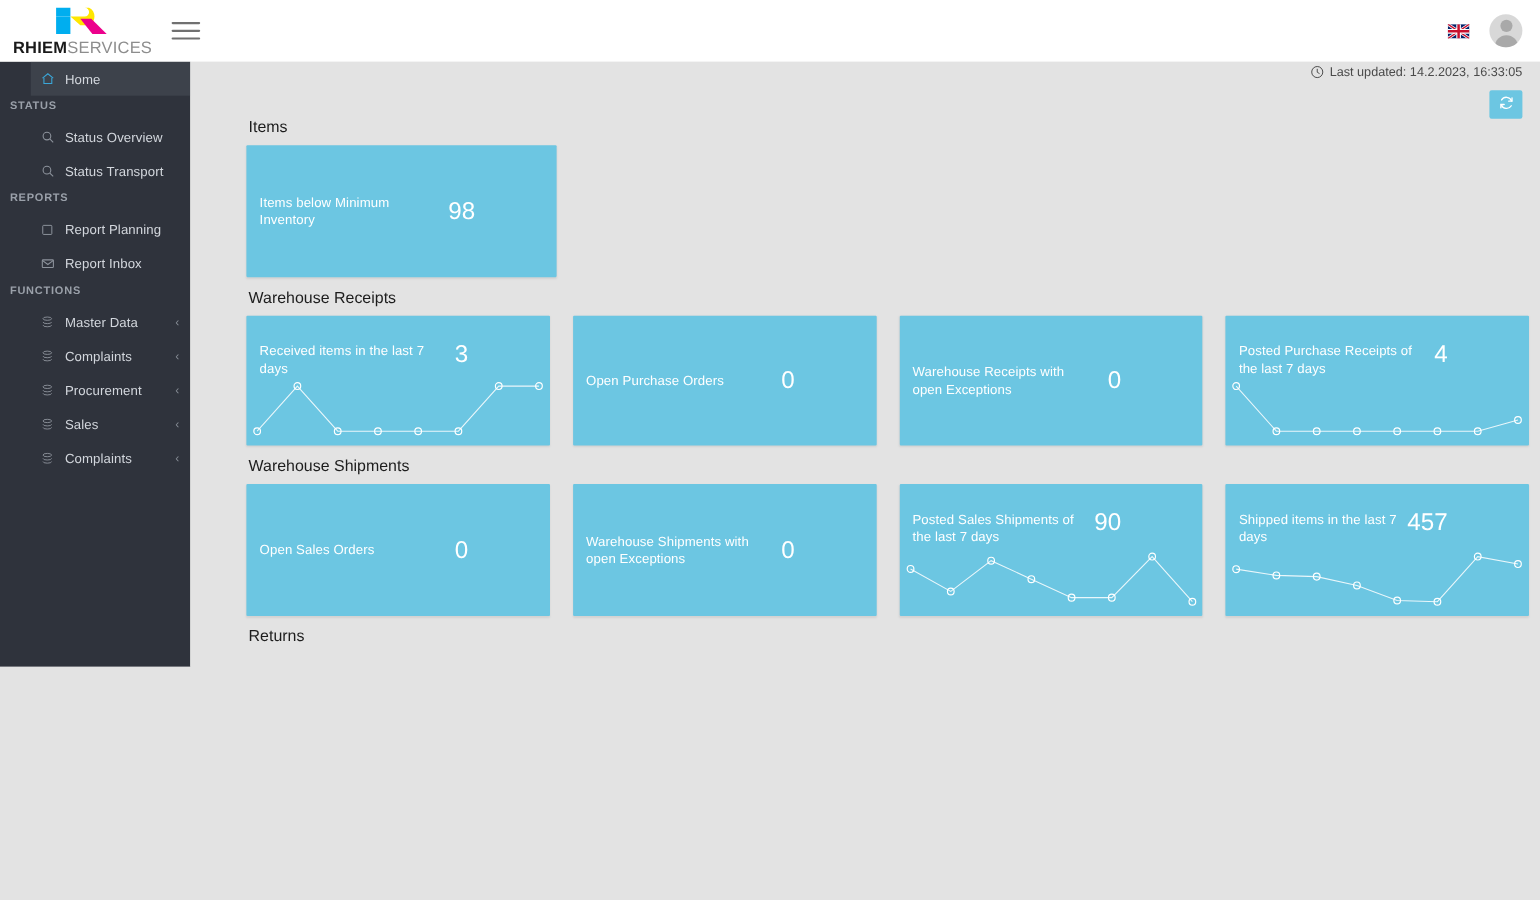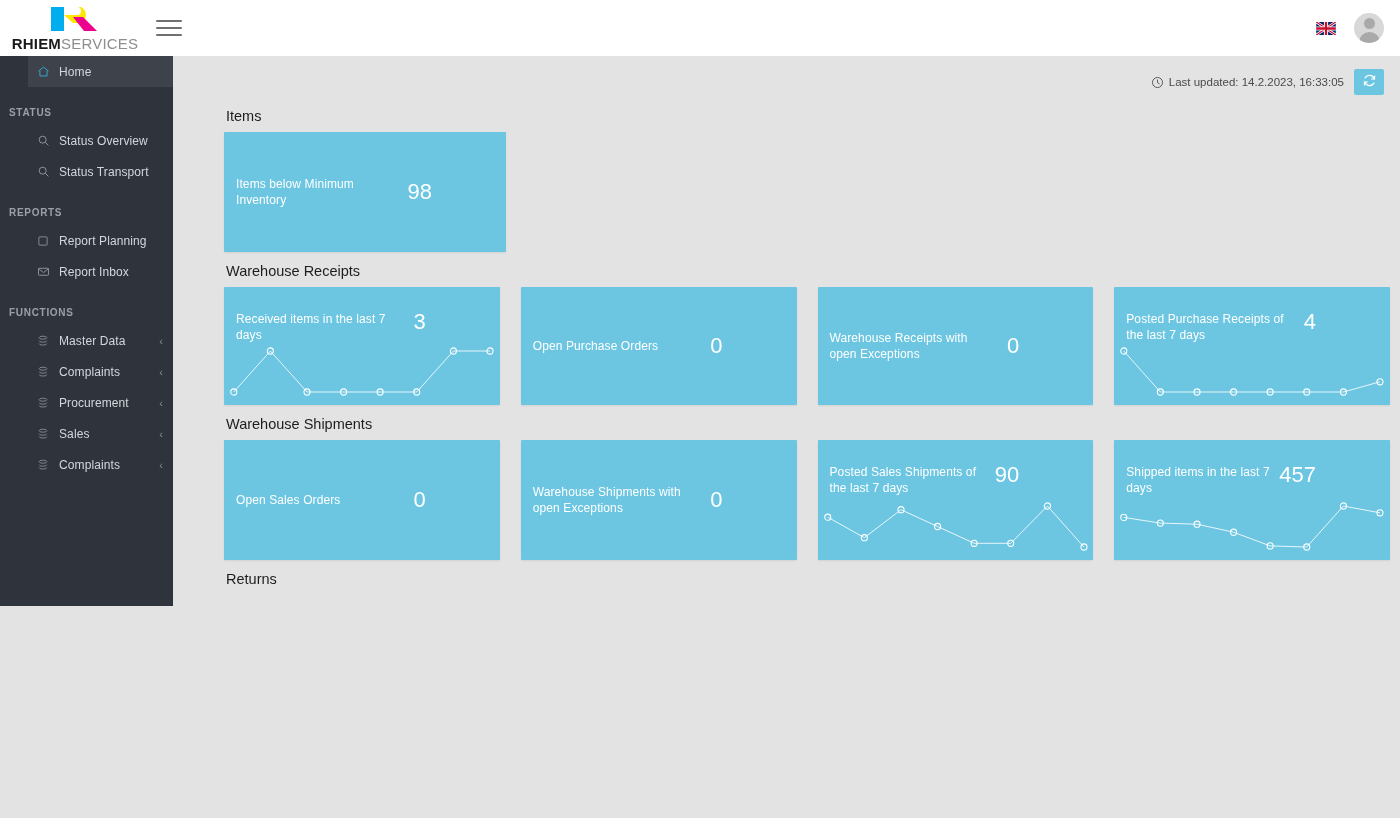--- a/index.html
+++ b/index.html
@@ -35,25 +35,25 @@
 
   
   .sidebar { width: 173px; flex: 0 0 173px; background: #2f333c; color: #c8ccd3; overflow: hidden; }
   .side-item { height: 31px; display: flex; align-items: center; padding: 0 10px 0 9px; font-size: 12px; cursor: pointer; color: #d3d7dd; margin-left: 28px; }
   .side-item.active { background: #3d424b; }
   .side-item .ico { width: 22px; flex: 0 0 22px; display: flex; align-items: center; justify-content: flex-start; color: #3aa6d8; }
   .side-item .ico svg { display: block; }
   .side-item.plain .ico { color: #8d939c; }
   .side-item .lbl { flex: 1; letter-spacing: .1px; }
   .side-item .chev { font-size: 11px; color: #868c95; }
-  .side-group { font-size: 10px; font-weight: bold; letter-spacing: .7px; color: #9aa0a9; padding: 20px 0 7px 9px; text-transform: uppercase; }
+  .side-group { font-size: 10px; font-weight: bold; letter-spacing: .7px; color: #9aa0a9; padding: 4px 0 7px 9px; text-transform: uppercase; }
 
   
   .main { flex: 1; background: #e3e3e3; position: relative; overflow: hidden; }
-  .updated-bar { height: 52px; display: flex; align-items: center; justify-content: flex-end; padding-right: 16px; gap: 10px; }
+  .updated-bar { height: 52px; display: flex; align-items: flex-end; justify-content: flex-end; padding-right: 16px; gap: 10px; flex-direction: column; }
   .updated-text { font-size: 11.5px; color: #4a4a4a; display: flex; align-items: center; gap: 5px; }
   .clock-ico { display: block; }
   .refresh-btn { width: 30px; height: 26px; background: #6cc6e2; border: none; border-radius: 2px; display: flex; align-items: center; justify-content: center; cursor: pointer; }
 
   .content { padding: 0 10px 0 24px; margin-left: 27px; }
   .section { margin-bottom: 11px; }
   .section-title { font-size: 14.5px; color: #1d1d1d; margin: 0 0 8px 2px; font-weight: normal; }
   .tiles { display: flex; gap: 21px; }
   .tile {
     width: 282px; height: 118px; background: #6cc6e2; position: relative;

